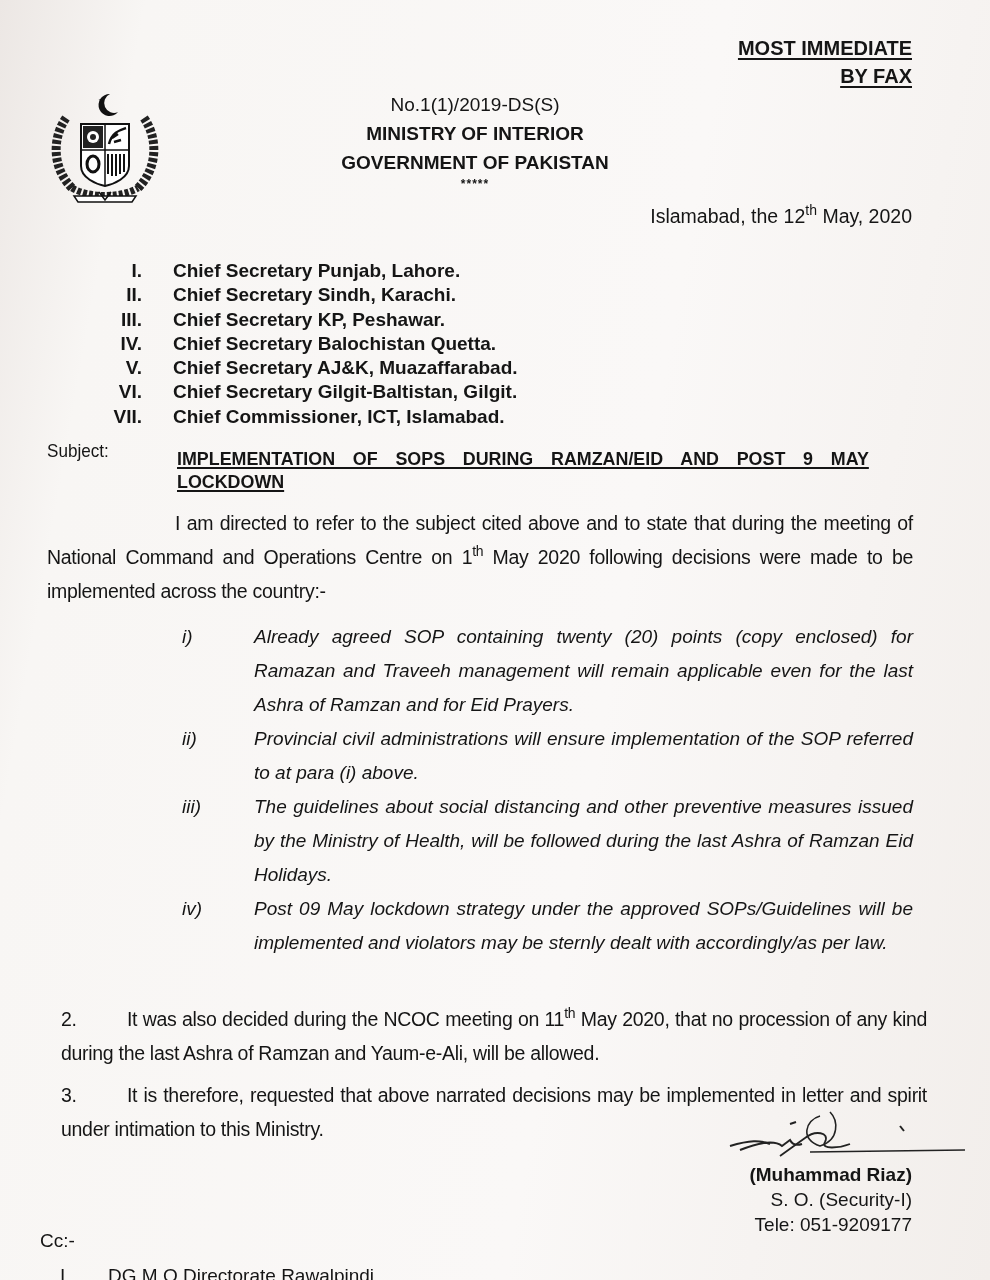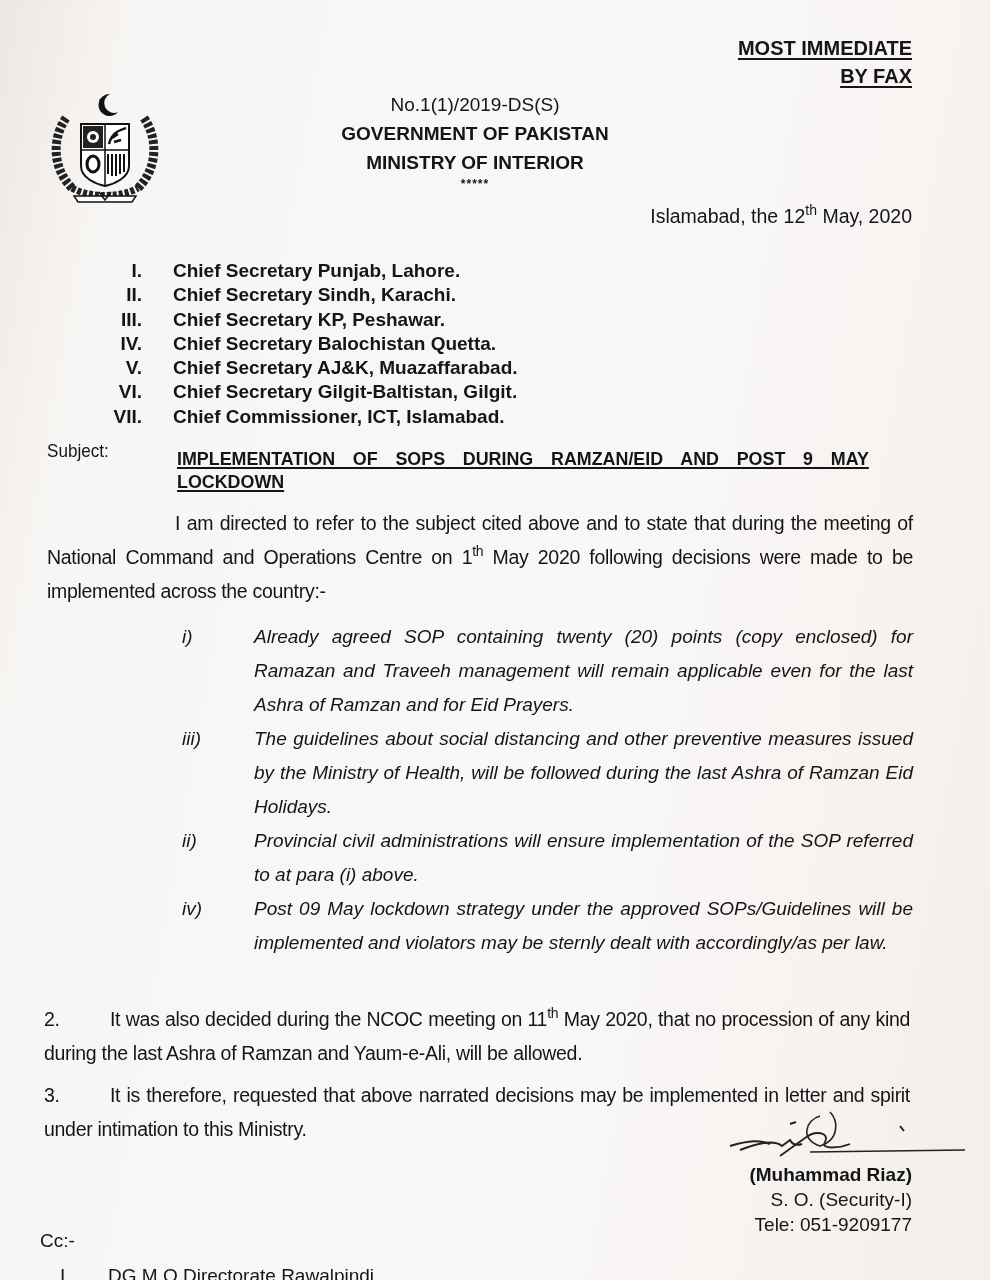--- a/index.html
+++ b/index.html
@@ -25,21 +25,21 @@
   .addr-num { width: 42px; text-align: right; margin-right: 31px; }
   .subject-label { left: 47px; top: 440px; font-size: 19px; transform: scaleX(0.9); transform-origin: left; }
   .subject-text { left: 177px; width: 736px; top: 447px; font-weight: bold; font-size: 19px; line-height: 23px; text-decoration: underline; text-decoration-thickness: 2px; text-underline-offset: 2px; text-align: justify; text-align-last: left; transform: scaleX(0.94); transform-origin: left; }
   .para { font-size: 19.5px; line-height: 34px; text-align: justify; }
   .intro { left: 47px; width: 866px; top: 506px; text-indent: 128px; }
   .intro, .numpara { letter-spacing: -0.3px; }
   .decisions { left: 178px; width: 735px; top: 620px; }
   .decision { display: flex; font-style: italic; font-size: 19px; line-height: 34px; margin-bottom: 0; }
   .dec-num { width: 72px; flex: none; padding-left: 4px; }
   .dec-text { flex: 1; text-align: justify; }
-  .numpara { left: 44px; width: 866px; }
+  .numpara { left: 61px; width: 866px; }
   .p2 { top: 1002px; }
   .p3 { top: 1078px; }
   .num-lbl { display: inline-block; width: 66px; }
   .signature { left: 720px; top: 1110px; width: 250px; height: 50px; }
   .sig-block { right: 78px; top: 1162px; text-align: right; font-size: 19px; line-height: 25px; }
   .sig-name { font-weight: bold; }
   .cc { left: 40px; top: 1230px; font-size: 19px; text-align: center; }
   .cc-item { left: 60px; top: 1265px; font-size: 19px; display: flex; }
   .cc-item .n { width: 48px; }
 </style>
@@ -73,22 +73,22 @@
       <ellipse cx="49" cy="76" rx="6" ry="8" fill="none" stroke="#111" stroke-width="3"></ellipse>
       <path d="M64 66 v20 M68 66 v22 M72 66 v22 M76 66 v20 M80 66 v18" stroke="#111" stroke-width="2"></path>
 
       <path d="M30 108 H92 L88 114 H34 Z" fill="#fff" stroke="#111" stroke-width="1.5"></path>
       <path d="M55 104 L61 112 L67 104" stroke="#111" stroke-width="1.5" fill="none"></path>
     </svg>
   </div>
 
   <div class="abs header">
     <div>No.1(1)/2019-DS(S)</div>
+    <div class="bold">MINISTRY OF INTERIOR</div>
     <div class="bold">GOVERNMENT OF PAKISTAN</div>
-    <div class="bold">MINISTRY OF INTERIOR</div>
     <div class="stars">*****</div>
   </div>
 
   <div class="abs dateline">
     <span>Islamabad, the 12</span><sup>th</sup><span> May, 2020</span>
   </div>
 
   <div class="abs addressees">
     <div class="addr-row">
         <span class="addr-num">I.</span>
@@ -126,26 +126,26 @@
   <div class="abs para intro">
     <span>I am directed to refer to the subject cited above and to state that during the meeting of National Command and Operations Centre on 1</span><sup>th</sup><span> May 2020 following decisions were made to be implemented across the country:-</span>
   </div>
 
   <div class="abs decisions">
     <div class="decision">
       <span class="dec-num">i)</span>
       <span class="dec-text">Already agreed SOP containing twenty (20) points (copy enclosed) for Ramazan and Traveeh management will remain applicable even for the last Ashra of Ramzan and for Eid Prayers.</span>
     </div>
     <div class="decision">
+      <span class="dec-num">ii)</span>
+      <span class="dec-text">Provincial civil administrations will ensure implementation of the SOP referred to at para (i) above.</span>
+    </div>
+    <div class="decision">
       <span class="dec-num">iii)</span>
       <span class="dec-text">The guidelines about social distancing and other preventive measures issued by the Ministry of Health, will be followed during the last Ashra of Ramzan Eid Holidays.</span>
-    </div>
-    <div class="decision">
-      <span class="dec-num">ii)</span>
-      <span class="dec-text">Provincial civil administrations will ensure implementation of the SOP referred to at para (i) above.</span>
     </div>
     <div class="decision">
       <span class="dec-num">iv)</span>
       <span class="dec-text">Post 09 May lockdown strategy under the approved SOPs/Guidelines will be implemented and violators may be sternly dealt with accordingly/as per law.</span>
     </div>
   </div>
 
   <div class="abs para numpara p2">
     <span class="num-lbl">2.</span><span>It was also decided during the NCOC meeting on 11</span><sup>th</sup><span> May 2020, that no procession of any kind during the last Ashra of Ramzan and Yaum-e-Ali, will be allowed.</span>
   </div>

